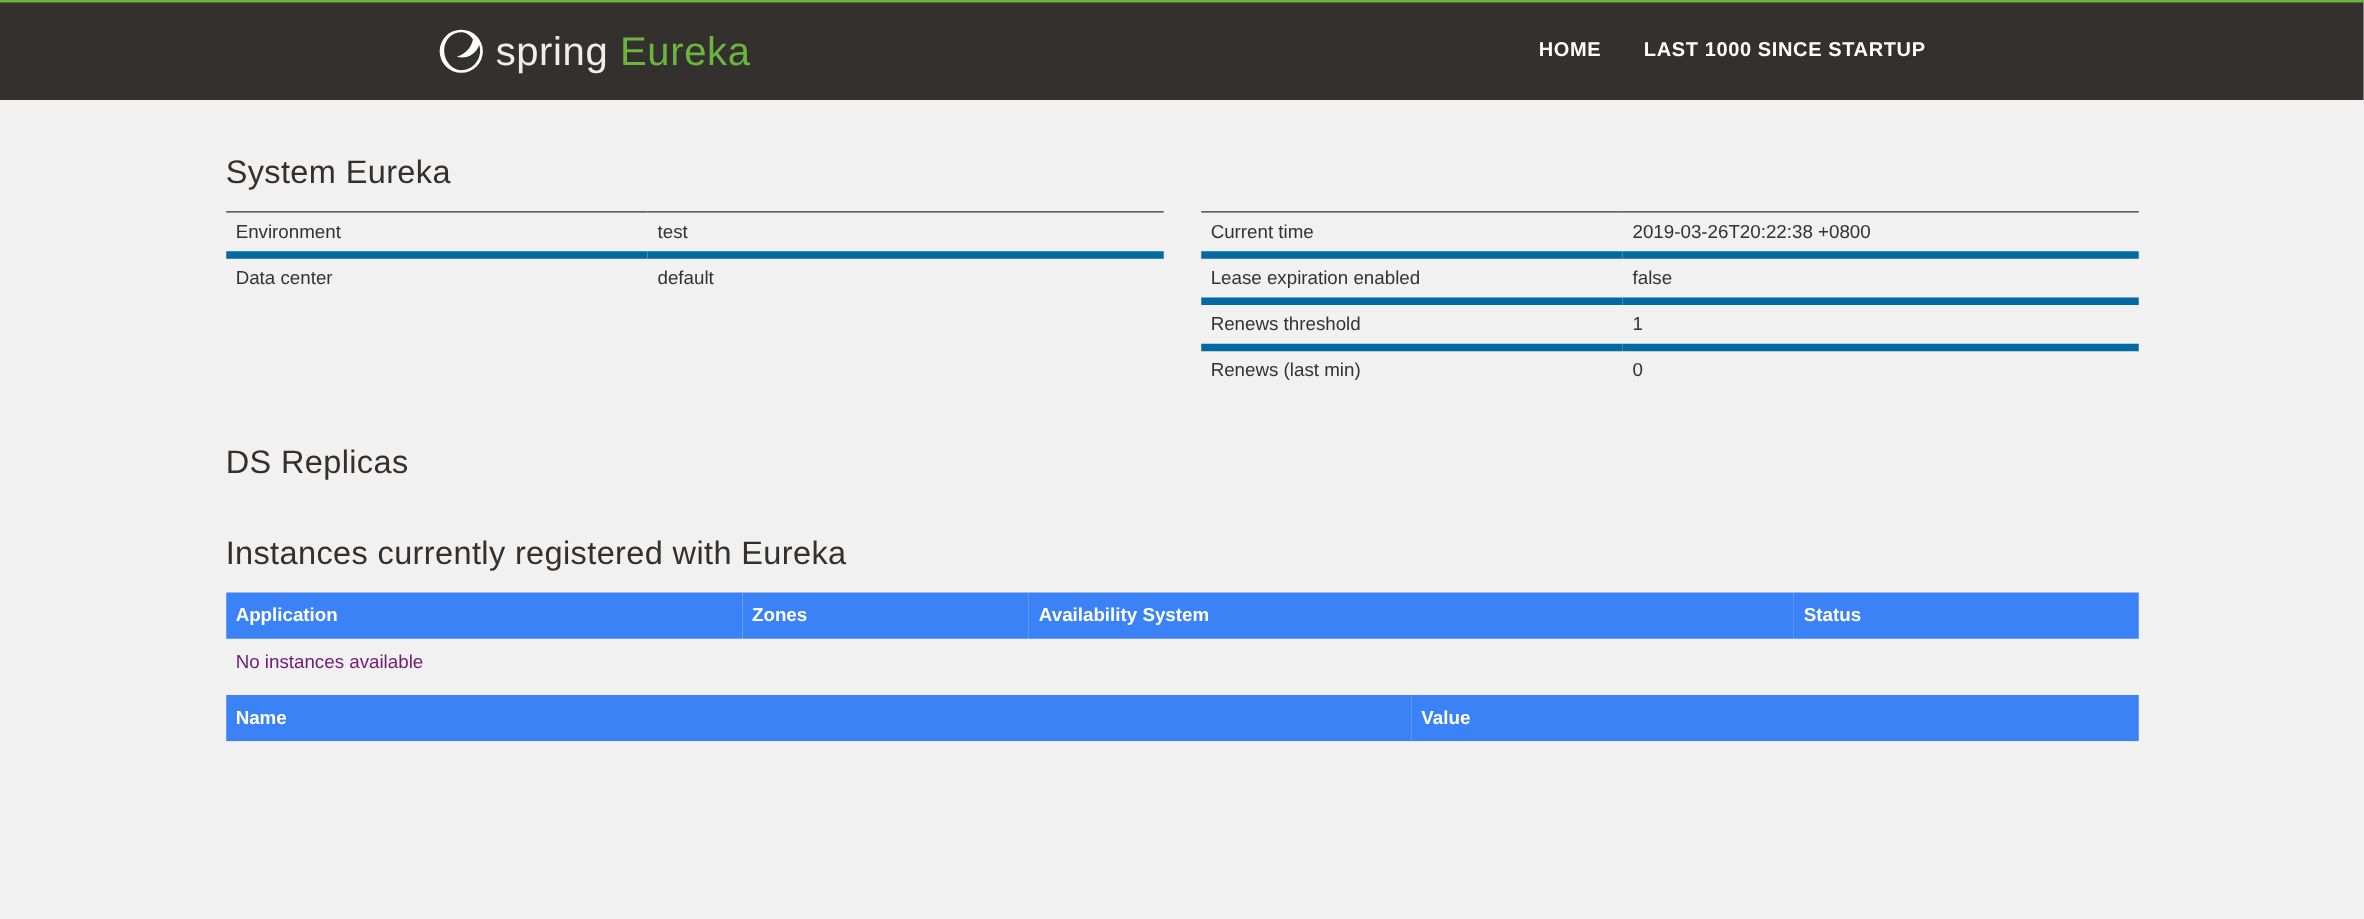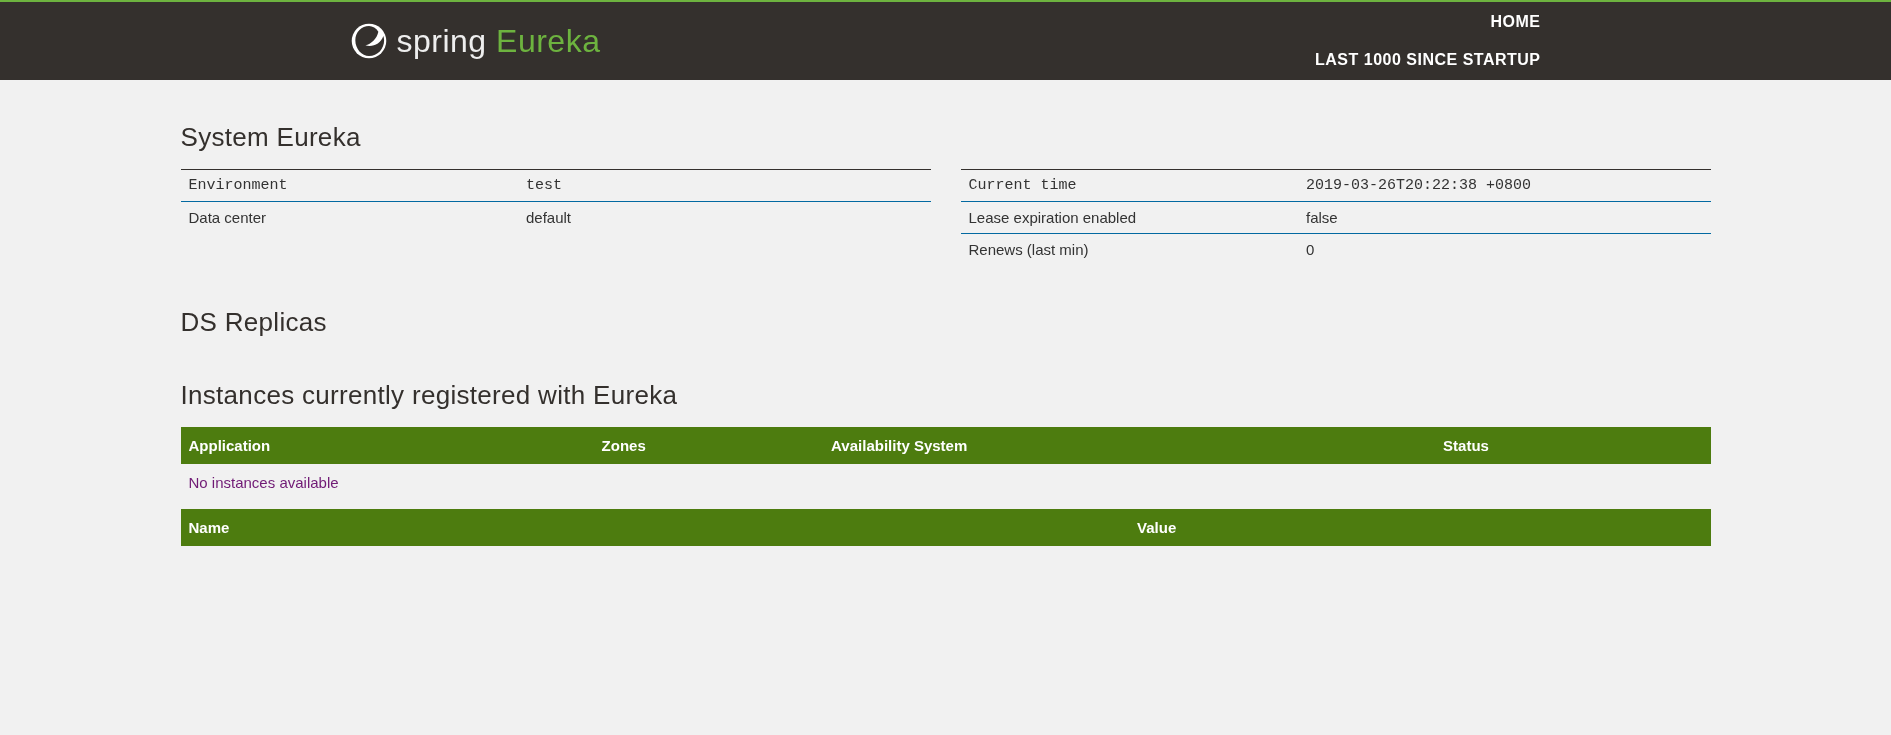--- a/index.html
+++ b/index.html
@@ -39,22 +39,21 @@
       font-size: 32px;
       font-weight: 300;
       color: #eee;
       letter-spacing: 0.5px;
     }
     .brand-text .eureka {
       color: #6db33f;
     }
     .nav-links {
       display: flex;
-      gap: 20px;
-      flex-direction: column;
+      gap: 34px;
     }
     .nav-links a {
       color: #fff;
       text-decoration: none;
       font-weight: 600;
       font-size: 16px;
       letter-spacing: 0.5px;
     }
     .container {
       max-width: 1550px;
@@ -75,38 +74,37 @@
     }
     .two-col > div {
       flex: 1;
     }
     table.kv {
       width: 100%;
       border-collapse: collapse;
     }
     table.kv td {
       padding: 7px 8px;
-      border-top: 1px solid #0369a1;
+      border-top: 6px solid #0369a1;
       font-size: 15px;
       color: #333;
     }
     table.kv tr:first-child td {
       border-top: 1px solid #34302d;
-      font-family: Liberation Mono, monospace;
     }
     table.kv td:first-child {
       width: 45%;
     }
     table.instances {
       width: 100%;
       border-collapse: collapse;
       margin-top: 8px;
     }
     table.instances thead th {
-      background: #4d7c0f;
+      background: #3b82f6;
       color: #fff;
       text-align: left;
       padding: 10px 8px;
       font-weight: 600;
       font-size: 15px;
     }
     table.instances tbody td {
       padding: 10px 8px;
       font-size: 15px;
       color: #701a75;
@@ -155,20 +153,24 @@
     <div>
       <table class="kv">
         <tbody id="ss-right">
             <tr>
               <td>Current time</td>
               <td>2019-03-26T20:22:38 +0800</td>
             </tr>
             <tr>
               <td>Lease expiration enabled</td>
               <td>false</td>
+            </tr>
+            <tr>
+              <td>Renews threshold</td>
+              <td>1</td>
             </tr>
             <tr>
               <td>Renews (last min)</td>
               <td>0</td>
             </tr>
           </tbody>
       </table>
     </div>
   </div>
 

